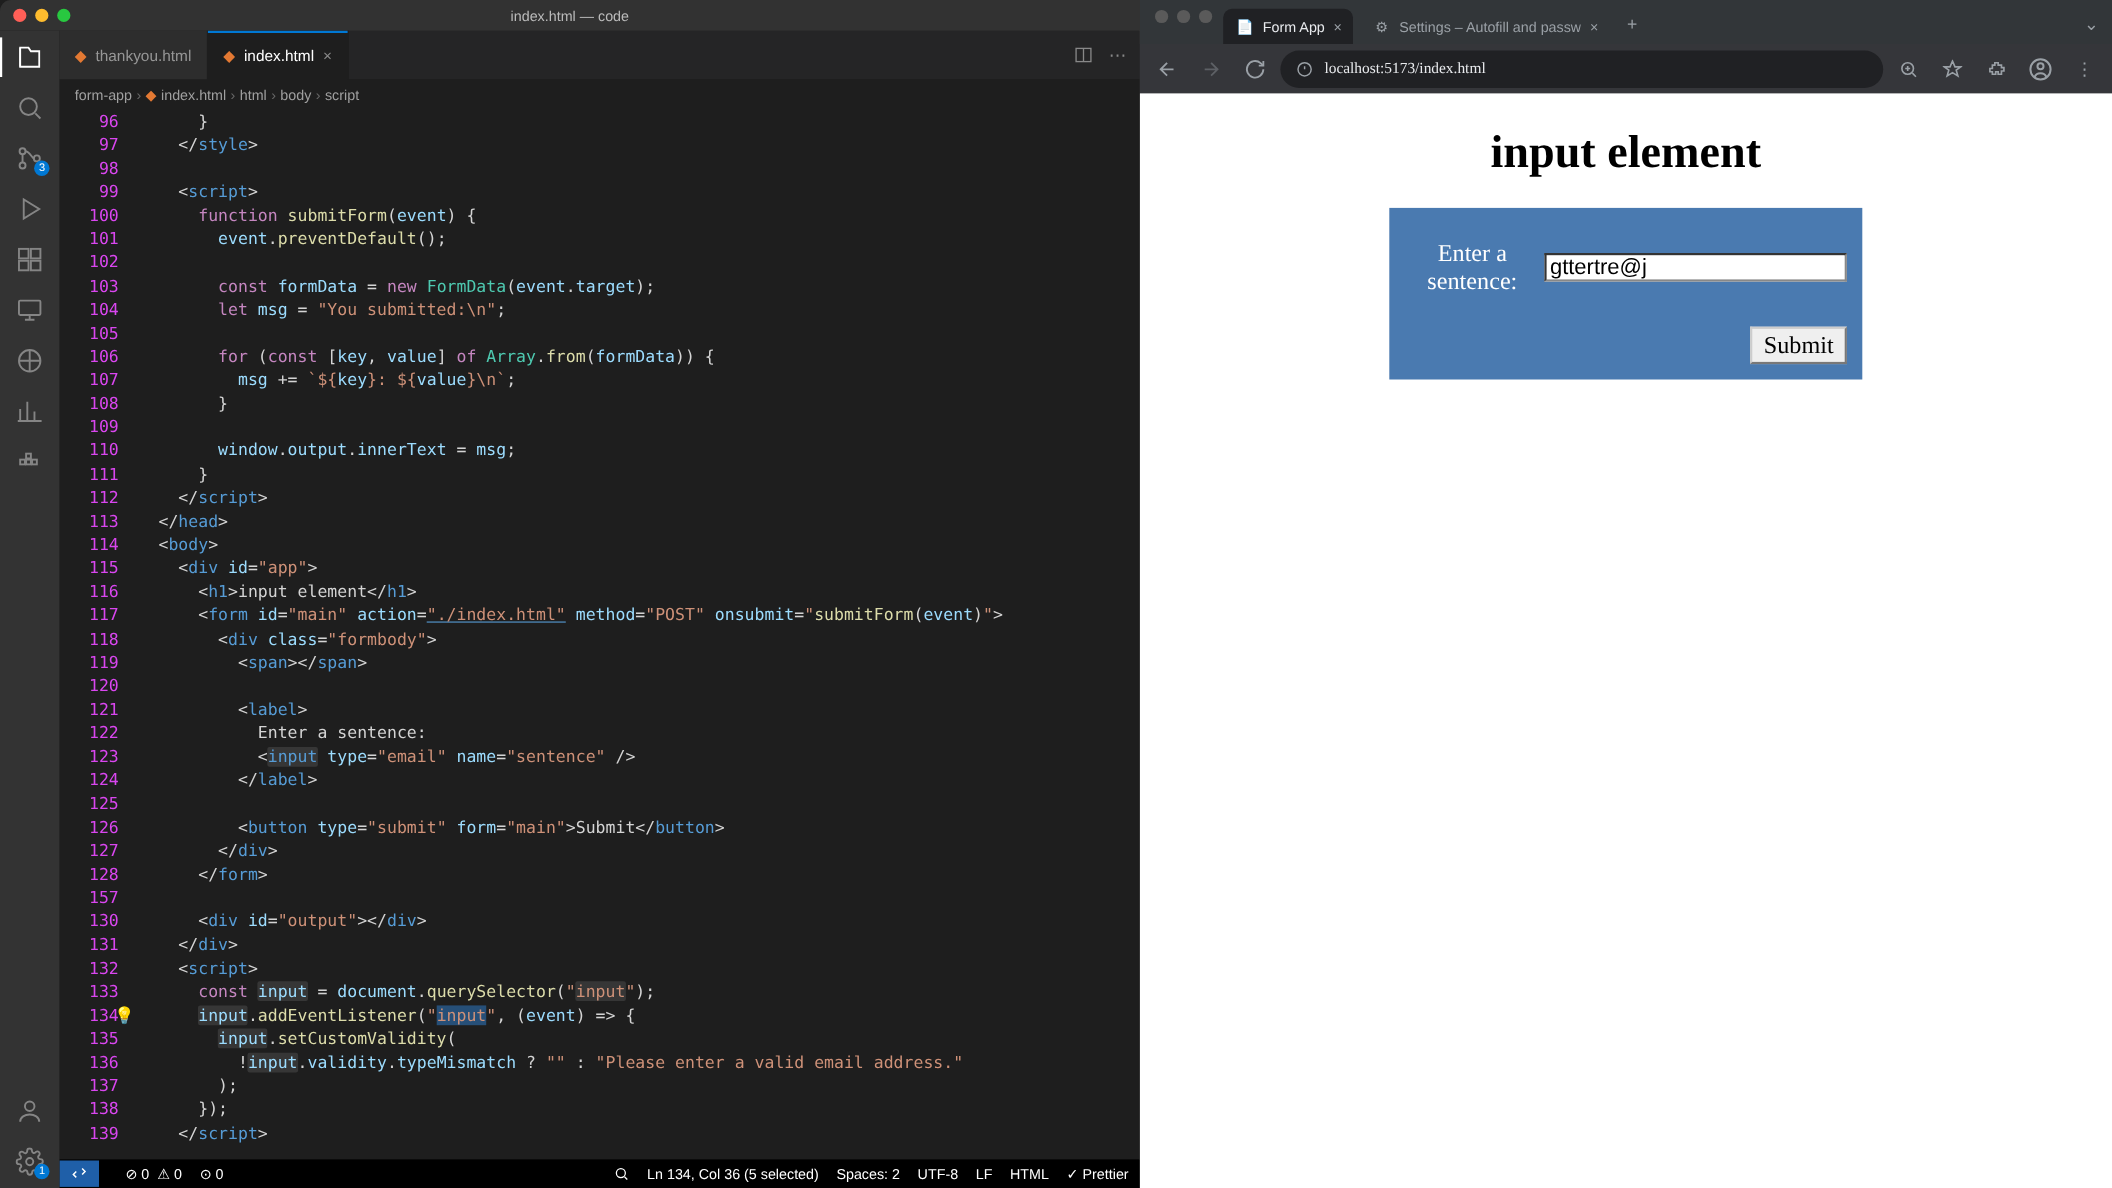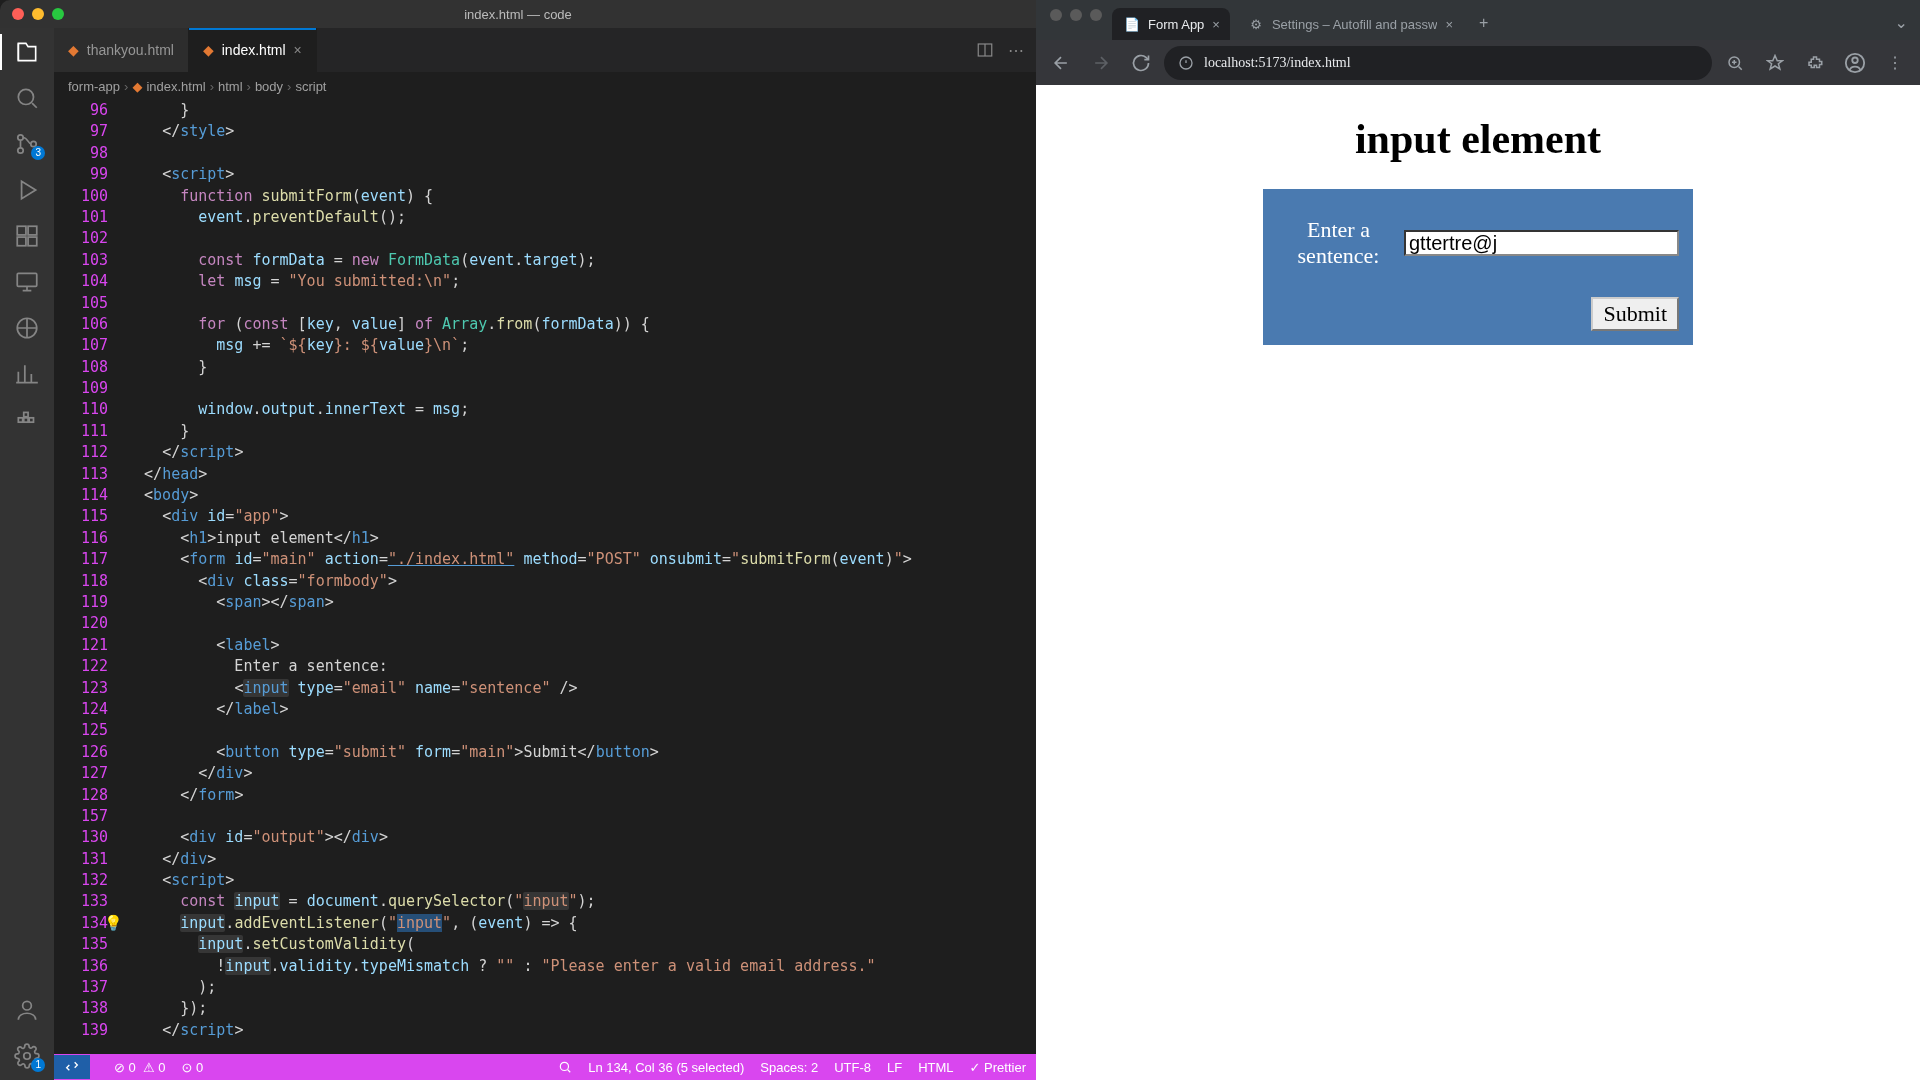--- a/index.html
+++ b/index.html
@@ -41,21 +41,21 @@
   .code .line { height:21.4px; }
   .gutter .line { height:21.4px; }
   .tk-kw{color:#c586c0;} .tk-fn{color:#dcdcaa;} .tk-str{color:#ce9178;}
   .tk-tag{color:#569cd6;} .tk-attr{color:#9cdcfe;} .tk-var{color:#9cdcfe;} .tk-type{color:#4ec9b0;}
   .tk-pun{color:#d4d4d4;}
   .sel { background:#264f78; }
   .bulb { position:absolute; left:-22px; color:#ffcc00;}
   .hl-word { background:rgba(128,128,128,.25); border-radius:2px;}
   .underline{ text-decoration:underline; text-decoration-color:#569cd6;}
 
-  .statusbar { height:26px; background:#d946ef; color:#fff; font-size:13px; display:flex; align-items:center; padding:0 10px; gap:16px;}
+  .statusbar { height:26px; background:#000000; color:#fff; font-size:13px; display:flex; align-items:center; padding:0 10px; gap:16px;}
   .statusbar .remote { background:#1f5fa8; margin:-4px 8px -4px -10px; padding:4px 10px; display:flex; align-items:center;}
   .statusbar .spacer{flex:1;}
 
   
   .chrome { width:884px; height:1080px; background:#fff; border-radius:0 10px 10px 0; display:flex; flex-direction:column; box-shadow:-2px 0 8px rgba(0,0,0,.4);}
   .ch-top { background:#323639; }
   .ch-tabstrip { height:40px; display:flex; align-items:flex-end; padding-left:10px;}
   .ch-mac-dots { display:flex; gap:8px; margin:0 10px 10px 4px; align-self:center;}
   .ch-dot{width:12px;height:12px;border-radius:50%;background:#5a5a5a;}
   .ch-tab { height:32px; background:#202124; color:#e8eaed; font-size:13px; display:flex; align-items:center; gap:8px; padding:0 10px 0 12px; border-radius:8px 8px 0 0; margin-right:6px; max-width:240px;}

